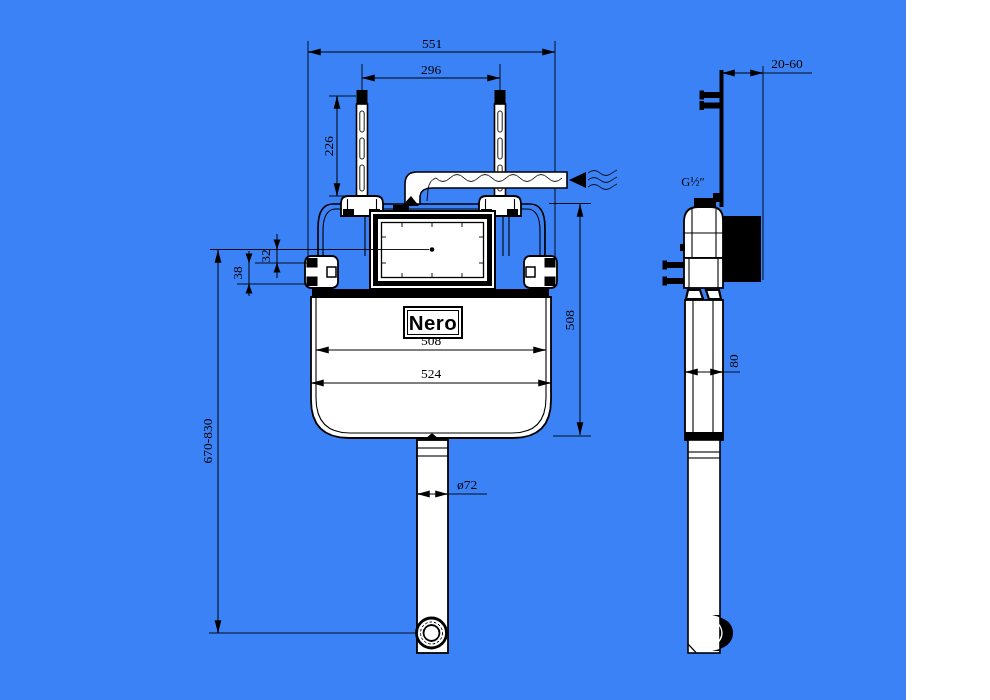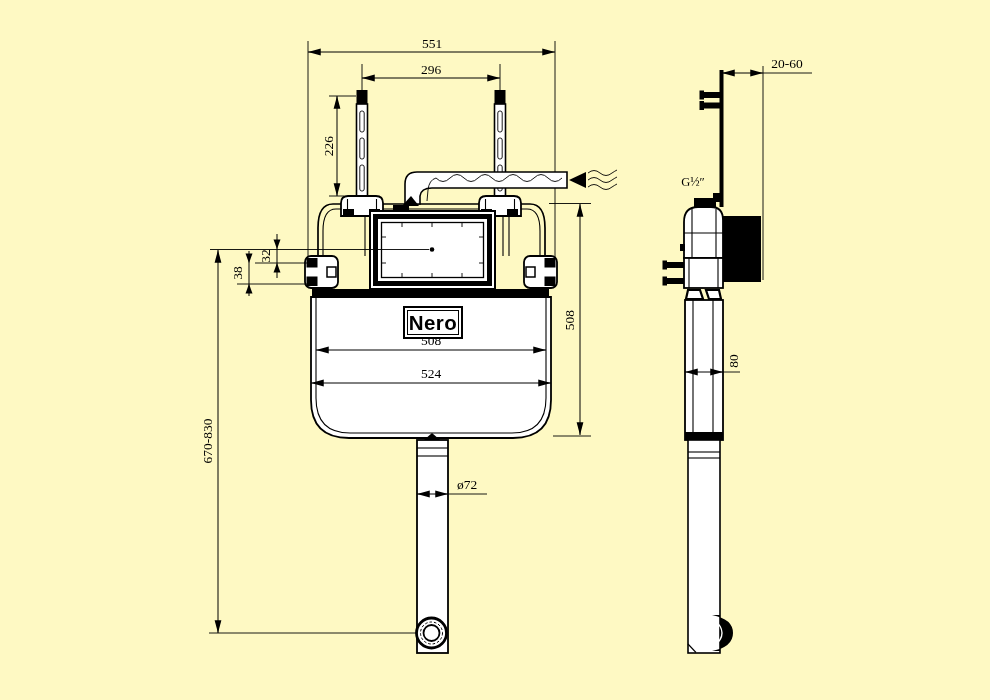--- a/index.html
+++ b/index.html
@@ -1,16 +1,16 @@
 <!DOCTYPE html>
 <html><head>
 <meta charset="utf-8">
 <style>
   html,body{margin:0;padding:0;background:#ffffff;}
-  .sheet{position:relative;width:990px;height:700px;background:#fef9c3;overflow:hidden;}
+  .sheet{position:relative;width:906px;height:700px;background:#3b82f6;overflow:hidden;}
   svg{position:absolute;left:0;top:0;}
   svg *{vector-effect:none;}
   .ln{stroke:#000;stroke-width:1.7;fill:none;stroke-linecap:round;}
   .ln2{stroke:#000;stroke-width:1.1;fill:none;}
   .thin{stroke:#000;stroke-width:0.9;fill:none;}
   .dim{stroke:#000;stroke-width:1;fill:none;}
   .blk{fill:#000;stroke:none;}
   .wht{fill:#fff;}
   text{font-family:"Liberation Serif","DejaVu Serif",serif;fill:#000;}
   .dimtxt{font-size:13.5px;}

